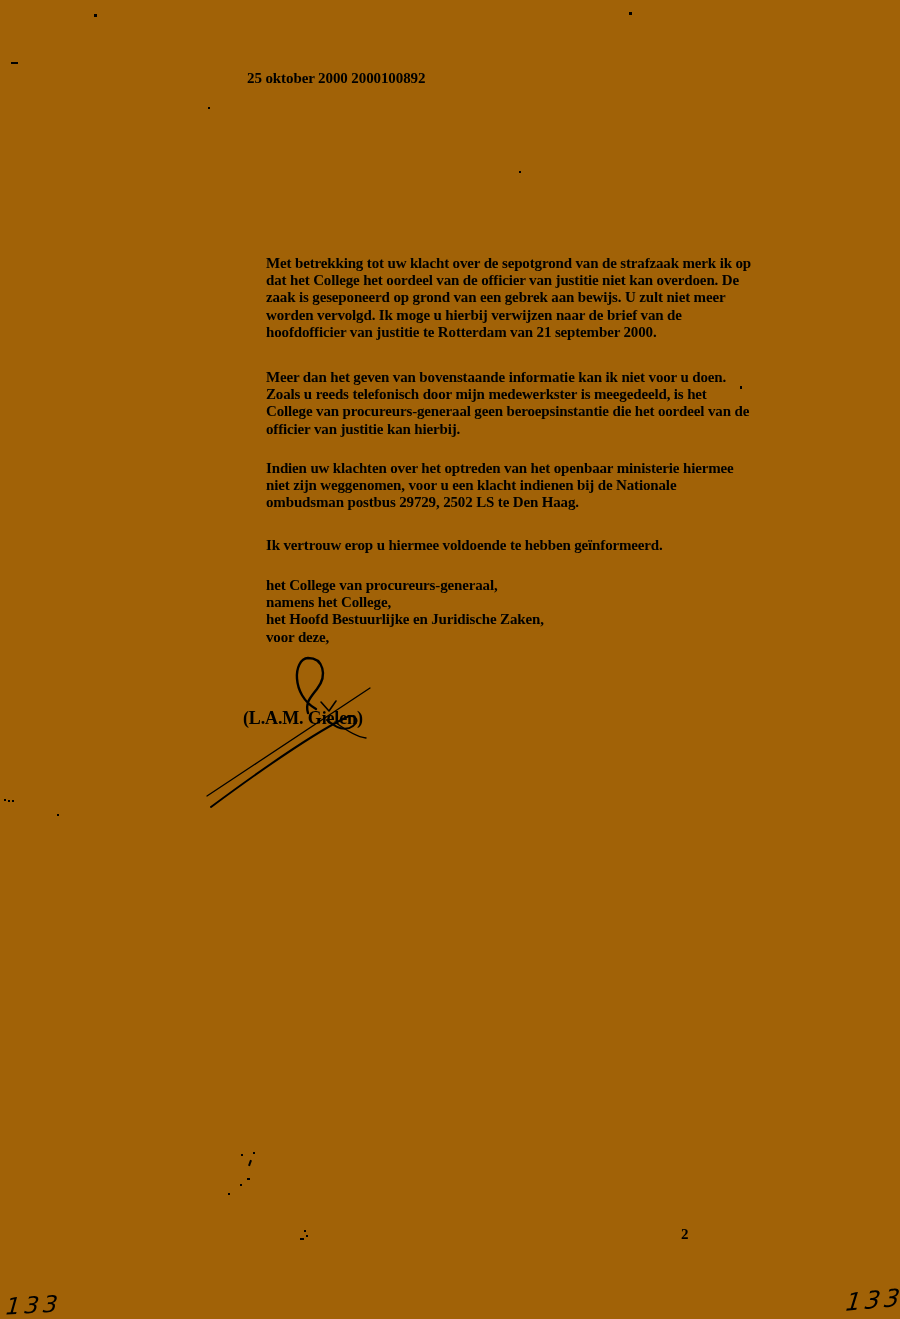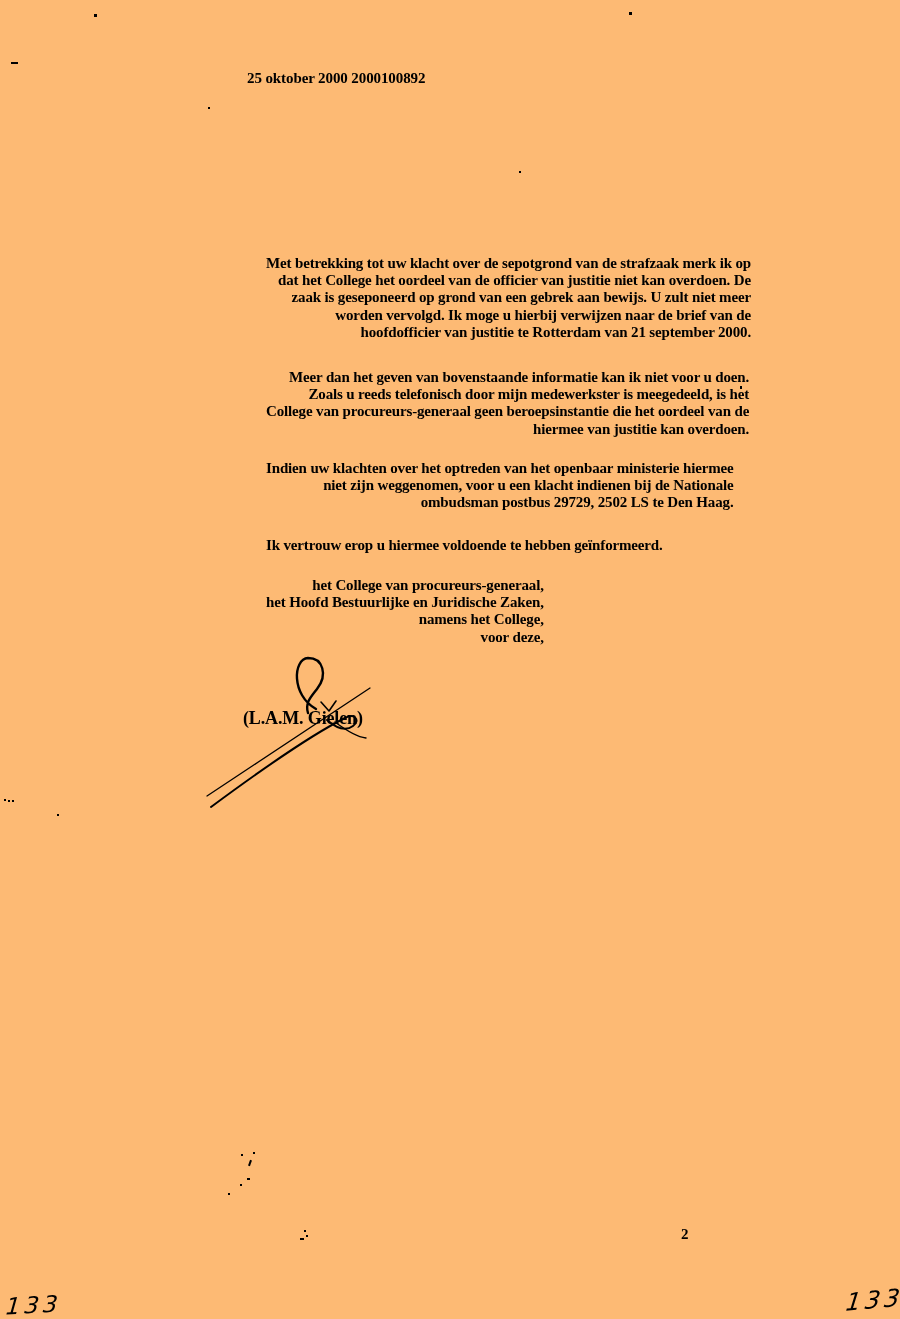--- a/index.html
+++ b/index.html
@@ -1,18 +1,18 @@
 <!DOCTYPE html>
 <html><head>
 <meta charset="utf-8">
 <style>
   html,body{margin:0;padding:0;background:#fff;}
   .page{
-    position:relative;width:900px;height:1319px;background:#fdba74;
-    font-family:"Liberation Serif",serif;color:#000;overflow:hidden;text-align:right;
+    position:relative;width:900px;height:1319px;background:#a16207;
+    font-family:"Liberation Serif",serif;color:#000;overflow:hidden;
   }
   .date-line{
     position:absolute;left:247px;top:70px;
     font-size:15px;font-weight:600;letter-spacing:-0.1px;white-space:nowrap;
   }
   .para{position:absolute;left:246px;font-size:15px;font-weight:600;
     line-height:17.2px;letter-spacing:-0.15px;margin-left:20px;}
   .para .line{white-space:nowrap;}
   .p1{top:255px}.p2{top:369px}.p3{top:460px}.p4{top:537px}
   .closing{top:577px}
@@ -40,37 +40,37 @@
     <div class="line">dat het College het oordeel van de officier van justitie niet kan overdoen. De</div>
     <div class="line">zaak is geseponeerd op grond van een gebrek aan bewijs. U zult niet meer</div>
     <div class="line">worden vervolgd. Ik moge u hierbij verwijzen naar de brief van de</div>
     <div class="line">hoofdofficier van justitie te Rotterdam van 21 september 2000.</div>
   </div>
 
   <div class="para p2">
     <div class="line">Meer dan het geven van bovenstaande informatie kan ik niet voor u doen.</div>
     <div class="line">Zoals u reeds telefonisch door mijn medewerkster is meegedeeld, is het</div>
     <div class="line">College van procureurs-generaal geen beroepsinstantie die het oordeel van de</div>
-    <div class="line">hiermee van justitie kan overdoen.</div>
+    <div class="line">officier van justitie kan hierbij.</div>
   </div>
 
   <div class="para p3">
     <div class="line">Indien uw klachten over het optreden van het openbaar ministerie hiermee</div>
     <div class="line">niet zijn weggenomen, voor u een klacht indienen bij de Nationale</div>
     <div class="line">ombudsman postbus 29729, 2502 LS te Den Haag.</div>
   </div>
 
   <div class="para p4">
     <div class="line">Ik vertrouw erop u hiermee voldoende te hebben geïnformeerd.</div>
   </div>
 
   <div class="para closing">
     <div class="line">het College van procureurs-generaal,</div>
+    <div class="line">namens het College,</div>
     <div class="line">het Hoofd Bestuurlijke en Juridische Zaken,</div>
-    <div class="line">namens het College,</div>
     <div class="line">voor deze,</div>
   </div>
 
   <svg class="sig-svg" width="330" height="170" viewBox="0 0 330 170" fill="none">
     <path d="M121 64 C 96 50 98 14 113 13 C 128 13 133 30 122 44 C 115 53 110 58 113 68" stroke="#000" stroke-width="2.4" stroke-linecap="round"></path>
     <path d="M12 151 L 175 43" stroke="#000" stroke-width="1.3" stroke-linecap="round"></path>
     <path d="M16 162 C 70 122 120 88 150 73 C 159 68 166 75 158 81 C 150 87 140 82 132 75" stroke="#000" stroke-width="2" stroke-linecap="round"></path>
     <path d="M140 77 C 152 86 162 92 171 93" stroke="#000" stroke-width="1.4" stroke-linecap="round"></path>
     <path d="M126 57 L 134 66 L 141 56" stroke="#000" stroke-width="1.6" stroke-linecap="round" stroke-linejoin="round"></path>
   </svg>

